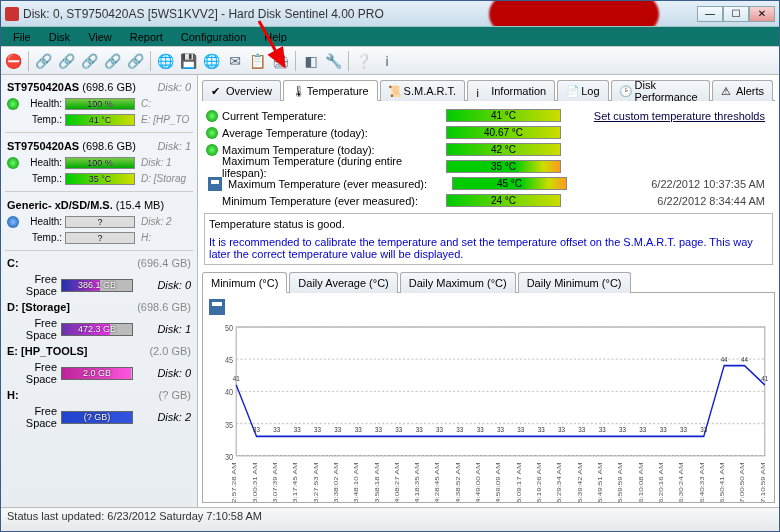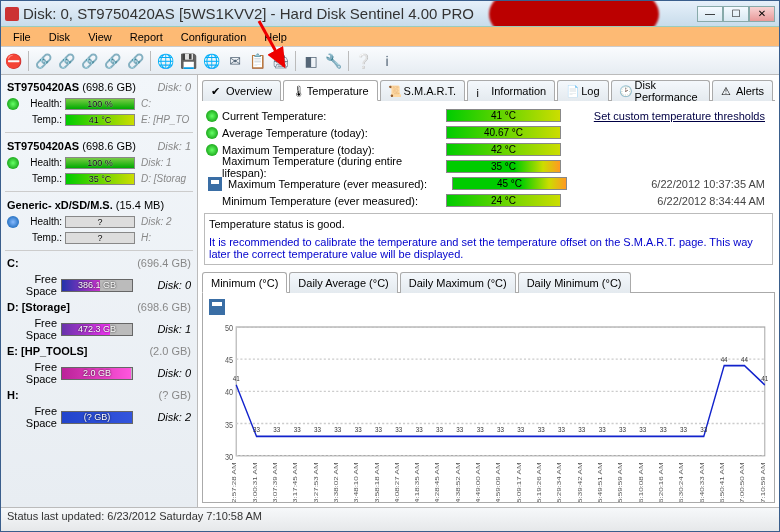--- a/index.html
+++ b/index.html
@@ -1,25 +1,25 @@
 <!DOCTYPE html>
 <html><head>
 <meta charset="utf-8">
 <style>
 * { box-sizing: border-box; margin: 0; padding: 0; }
 body { font-family: "Segoe UI", Tahoma, sans-serif; font-size: 11px; width: 780px; height: 532px; background: #eee; overflow: hidden; position: relative; }
 .window { width: 780px; height: 532px; border: 1px solid #3a5e8c; display: flex; flex-direction: column; background: #fff; }
 .titlebar { height: 26px; background: linear-gradient(#e6f0fa,#c8dceb); display: flex; align-items: center; padding: 0 4px; border-bottom: 1px solid #9cb; position: relative; overflow: hidden; }
 .titlebar .pill { position:absolute; right:120px; top:-6px; width:170px; height:38px; background:#b00; border-radius:20px; filter:blur(1px);}
 .titlebar-icon { width:14px; height:14px; background:#c33; border-radius:2px; margin-right:4px;}
-.titlebar-text { color:#333; font-size:15px; flex:0 0 auto; z-index:2;}
+.titlebar-text { color:#333; font-size:12px; flex:0 0 auto; z-index:2;}
 .winbtns { margin-left:auto; display:flex; gap:0; z-index:2;}
 .winbtn { width:26px; height:16px; border:1px solid #8aa; background:linear-gradient(#f5faff,#d8e8f2); font-size:10px; display:flex; align-items:center; justify-content:center; }
 .winbtn.close { background:linear-gradient(#f8d4d4,#e89999); }
-.menubar { height:20px; background:#fdba74; border-bottom:1px solid #ccc; display:flex; align-items:center; padding:0 4px; gap:2px;}
+.menubar { height:20px; background:#0f766e; border-bottom:1px solid #ccc; display:flex; align-items:center; padding:0 4px; gap:2px;}
 .menubar span { padding:2px 8px; cursor:default; }
 .toolbar { height:28px; background:linear-gradient(#fafcfe,#e6ecf2); border-bottom:1px solid #bbb; display:flex; align-items:center; padding:0 2px; gap:1px;}
 .tbtn { width:22px; height:22px; border:1px solid transparent; display:flex; align-items:center; justify-content:center; font-size:14px; color:#567; }
 .tsep { width:2px; height:20px; border-left:1px solid #bbb; margin:0 2px;}
 .content { flex:1; display:flex; overflow:hidden; }
 .sidebar { width:197px; background:linear-gradient(#f2f6fa,#e8edf2); border-right:1px solid #bbb; padding:4px; display:flex; flex-direction:column; gap:2px; overflow-y:auto;}
 .disk-hdr { font-weight:bold; display:flex; justify-content:space-between; padding:2px;}
 .disk-hdr .gray{ color:#888; font-weight:normal; font-style:italic;}
 .stat-row { display:flex; gap:3px; padding:1px 2px; font-size:10px;}
 .stat-row .lbl{ width:40px; text-align:right;}

